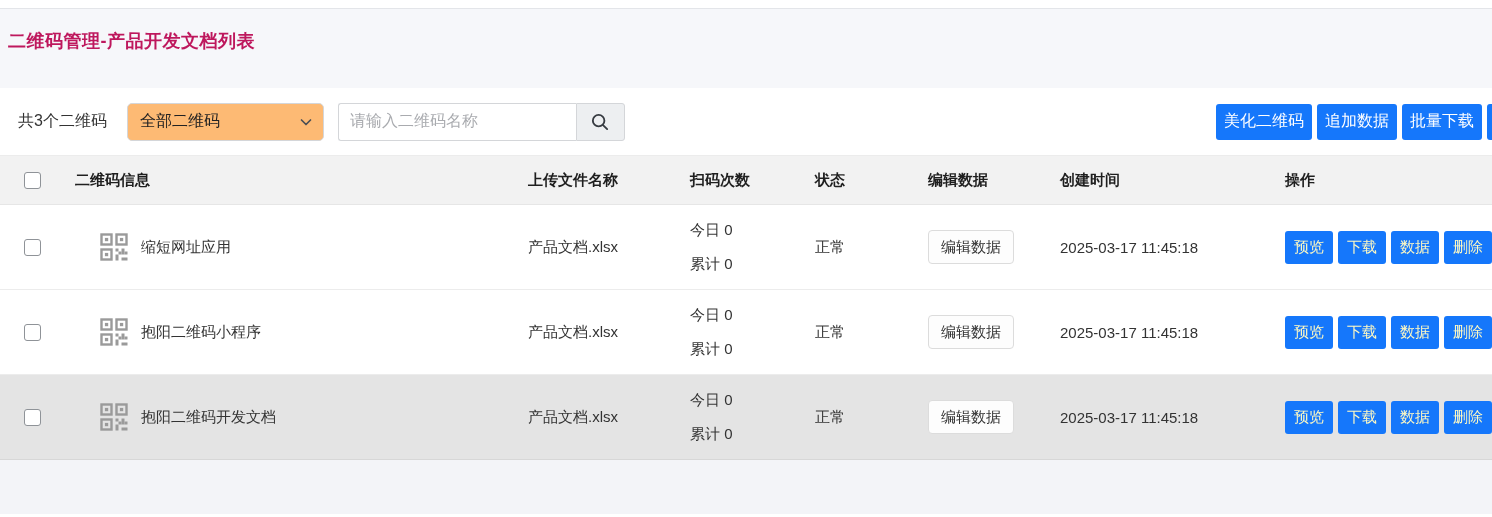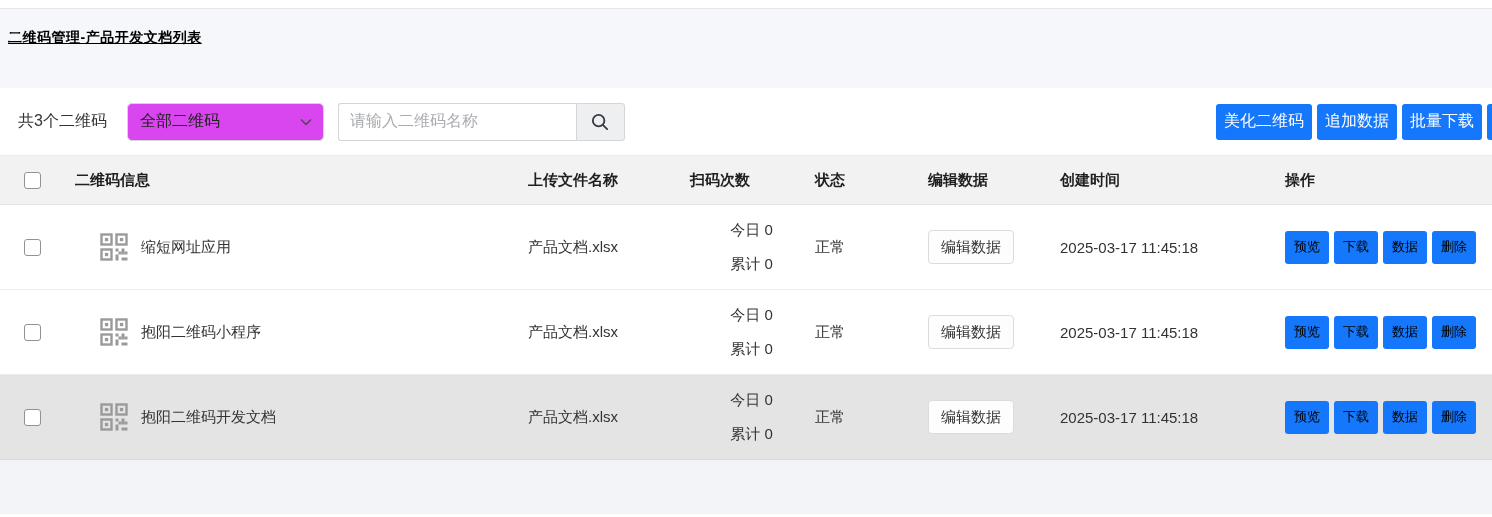--- a/index.html
+++ b/index.html
@@ -16,30 +16,30 @@
     color:#333;
   }
   .page{width:1492px;height:517px;display:flex;flex-direction:column;background:#fff;}
   .top-strip{height:8px;background:#fff;flex:0 0 auto;}
   .title-band{
     height:80px;flex:0 0 auto;
     background:#f6f7fa;
     border-top:1px solid #e3e5e9;
     padding:20px 0 0 8px;
   }
-  .title-band h1{font-size:14px;font-weight:700;color:#000000;letter-spacing:.5px;text-decoration:underline;}
+  .title-band h1{font-size:18px;font-weight:700;color:#be185d;letter-spacing:.5px;}
   .content-card{background:#fff;flex:0 0 auto;}
 
   
   .toolbar{height:67px;display:flex;align-items:center;padding-left:18px;background:#fff;}
   .total-label{font-size:16px;color:#333;margin-right:20px;}
   .fake-select{
     width:197px;height:38px;border:1px solid #d4d6d9;border-radius:5px;
     display:flex;align-items:center;justify-content:space-between;
-    padding:0 10px 0 12px;font-size:16px;color:#222;background:#d946ef;cursor:default;
+    padding:0 10px 0 12px;font-size:16px;color:#222;background:#fdba74;cursor:default;
     margin-right:8px;
   }
   .search-group{display:flex;align-items:stretch;height:38px;}
   .search-input{
     width:238px;height:38px;border:1px solid #d4d6d9;border-right:none;
     border-radius:3px 0 0 3px;padding:0 11px;font-size:16px;color:#333;outline:none;
     font-family:Liberation Mono, monospace;
     margin-left:6px;
   }
   .search-input::placeholder{color:#a9abaf;}
@@ -70,33 +70,33 @@
   .col-info{width:445px;flex:0 0 auto;display:flex;align-items:center;}
   .thead .col-info{padding-left:0;}
   .trow .col-info{padding-left:25px;gap:13px;}
   .col-file{width:163px;flex:0 0 auto;padding-left:8px;}
   .col-scan{width:130px;flex:0 0 auto;padding-left:7px;}
   .col-status{width:77px;flex:0 0 auto;padding-left:2px;}
   .col-edit{width:150px;flex:0 0 auto;padding-left:38px;}
   .col-created{width:225px;flex:0 0 auto;margin-left:20px;}
   .col-actions{width:227px;flex:0 0 auto;display:flex;align-items:center;gap:5px;}
   .thead .col-actions{display:block;}
-  .scan-line{line-height:34px;text-align:center;}
+  .scan-line{line-height:34px;}
   .checkbox{
     appearance:none;-webkit-appearance:none;width:17px;height:17px;
     border:1.5px solid #8f9398;border-radius:3px;background:#fff;cursor:pointer;display:block;
   }
   .qr-icon{flex:0 0 auto;display:block;}
   .btn-edit{
     height:34px;padding:0 12px;border:1px solid #dcdcdc;border-radius:4px;
     background:#fdfdfd;font-size:15px;color:#333;cursor:pointer;font-family:inherit;
   }
   .btn-row{
     height:33px;padding:0 9px;border:none;border-radius:3px;background:var(--primary);
-    color:#000000;font-size:13px;cursor:pointer;font-family:inherit;white-space:nowrap;
+    color:#fef9c3;font-size:15px;cursor:pointer;font-family:inherit;white-space:nowrap;
   }
   .bottom-area{flex:1 1 auto;background:var(--page-bg);}
   .bottom-white{height:3px;background:#fff;flex:0 0 auto;}
 </style>
 </head>
 <body>
 
 <div class="page">
   <div class="top-strip"></div>
 

